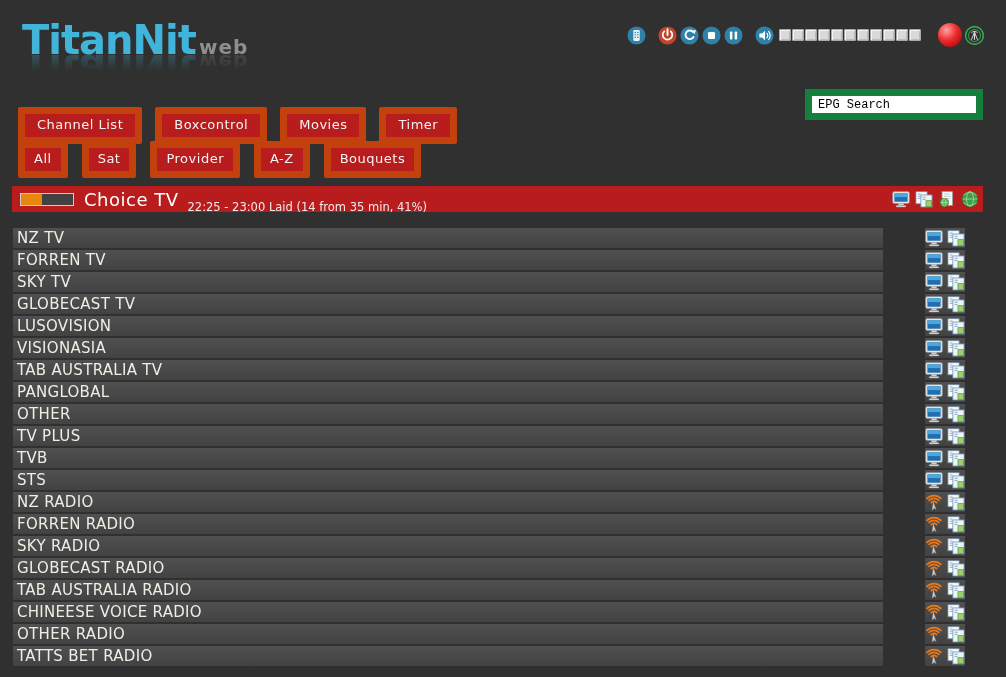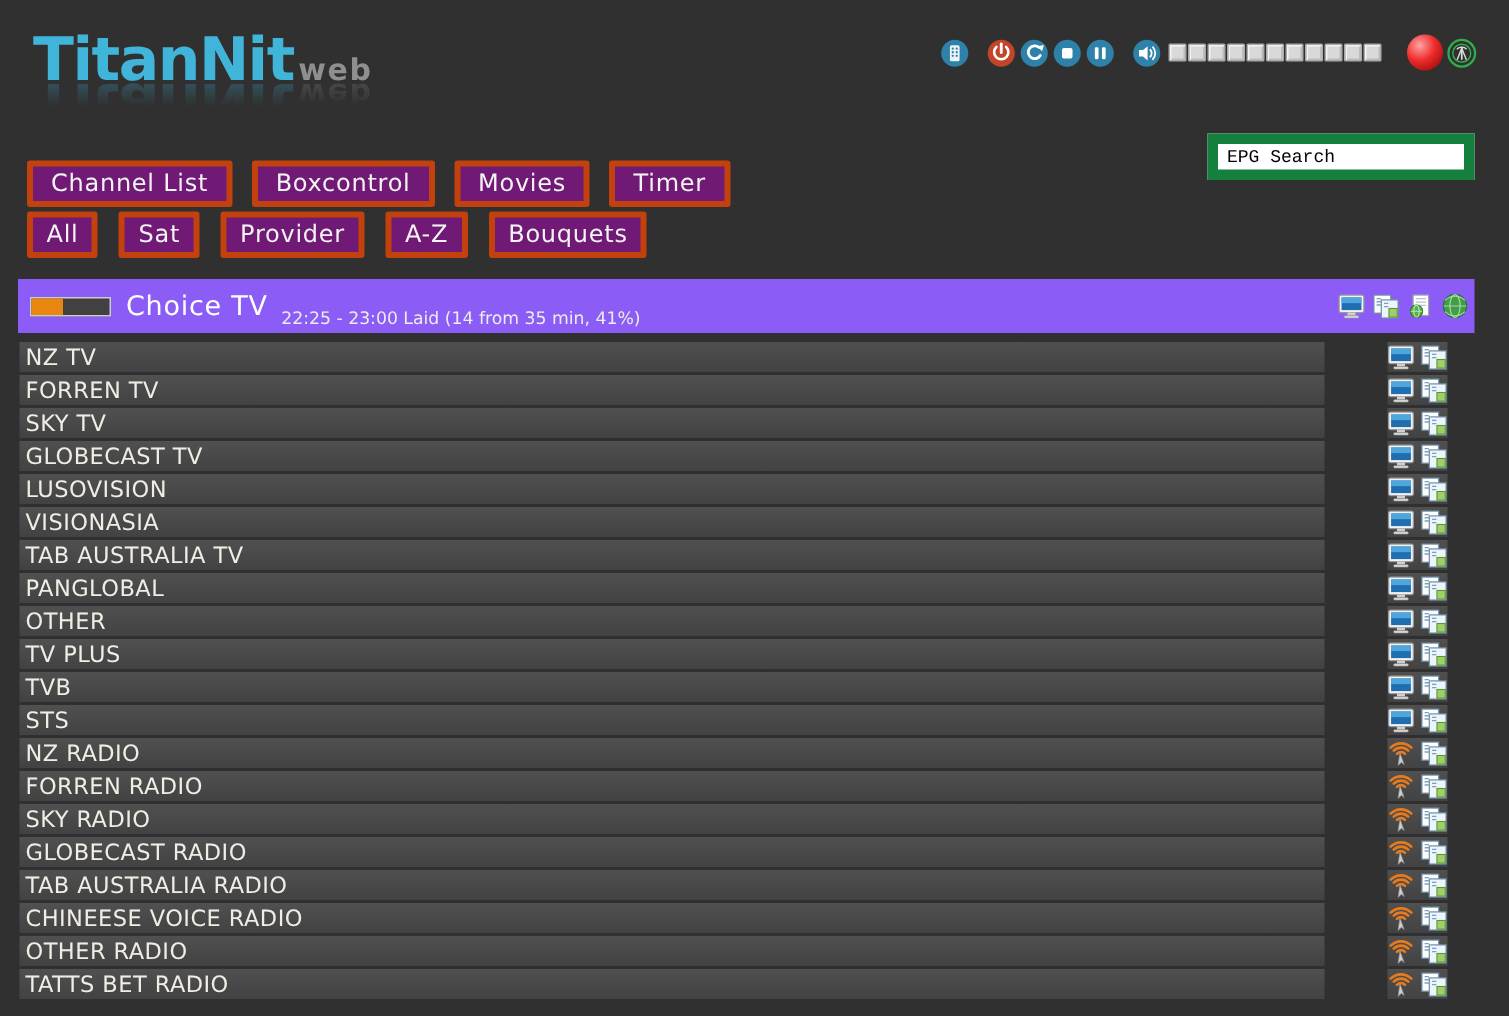--- a/index.html
+++ b/index.html
@@ -33,27 +33,27 @@
   .signal{display:inline-flex;margin-left:2px;}
   
   .search{position:absolute;top:89px;right:23px;width:152px;height:17px;box-sizing:content-box;
           background:#fff;color:#000;border:7px solid #15803d;font-size:12px;padding:0 6px;
           font-family:Liberation Mono, monospace;}
   
   .nav-row{position:absolute;left:18px;display:flex;}
   .nav-primary{top:107px;}
   .nav-secondary{top:141px;}
   .nav-btn{
-    background:#701a75;color:#f3f3f3;border:4px solid #c2410c;border-radius:2px;
+    background:#b91c1c;color:#f3f3f3;border:7px solid #c2410c;border-radius:2px;
     font-family:"DejaVu Sans","Liberation Sans",sans-serif;
-    font-size:16px;letter-spacing:.5px;padding:2px 12px 3px;margin-right:13px;cursor:pointer;line-height:18px;
+    font-size:13px;letter-spacing:.5px;padding:2px 12px 3px;margin-right:13px;cursor:pointer;line-height:18px;
   }
   .nav-secondary .nav-btn{padding:2px 9px 3px;margin-right:14px;}
   
-  .bar{position:absolute;left:12px;top:186px;width:971px;height:36px;background:#8b5cf6;
+  .bar{position:absolute;left:12px;top:186px;width:971px;height:26px;background:#b91c1c;
        display:flex;align-items:center;}
   .progress{width:52px;height:11px;border:1px solid #cccccc;margin:0 10px 0 8px;background:#414141;}
   .progress-fill{height:100%;background:#e8860f;}
   .np-channel{font-size:18px;color:#fff;margin-right:9px;letter-spacing:.5px;white-space:nowrap;}
   .np-epg{font-size:11.5px;color:#ececec;white-space:nowrap;padding-top:2px;margin-top:13px;}
   .bar-actions{margin-left:auto;display:flex;gap:3px;margin-right:3px;align-items:center;}
   .aicon{width:20px;height:20px;display:inline-flex;align-items:center;justify-content:center;cursor:pointer;}
   
   .list{position:absolute;left:13px;top:228px;width:952px;}
   .row{display:flex;height:20px;margin-bottom:2px;gap:34px;}

